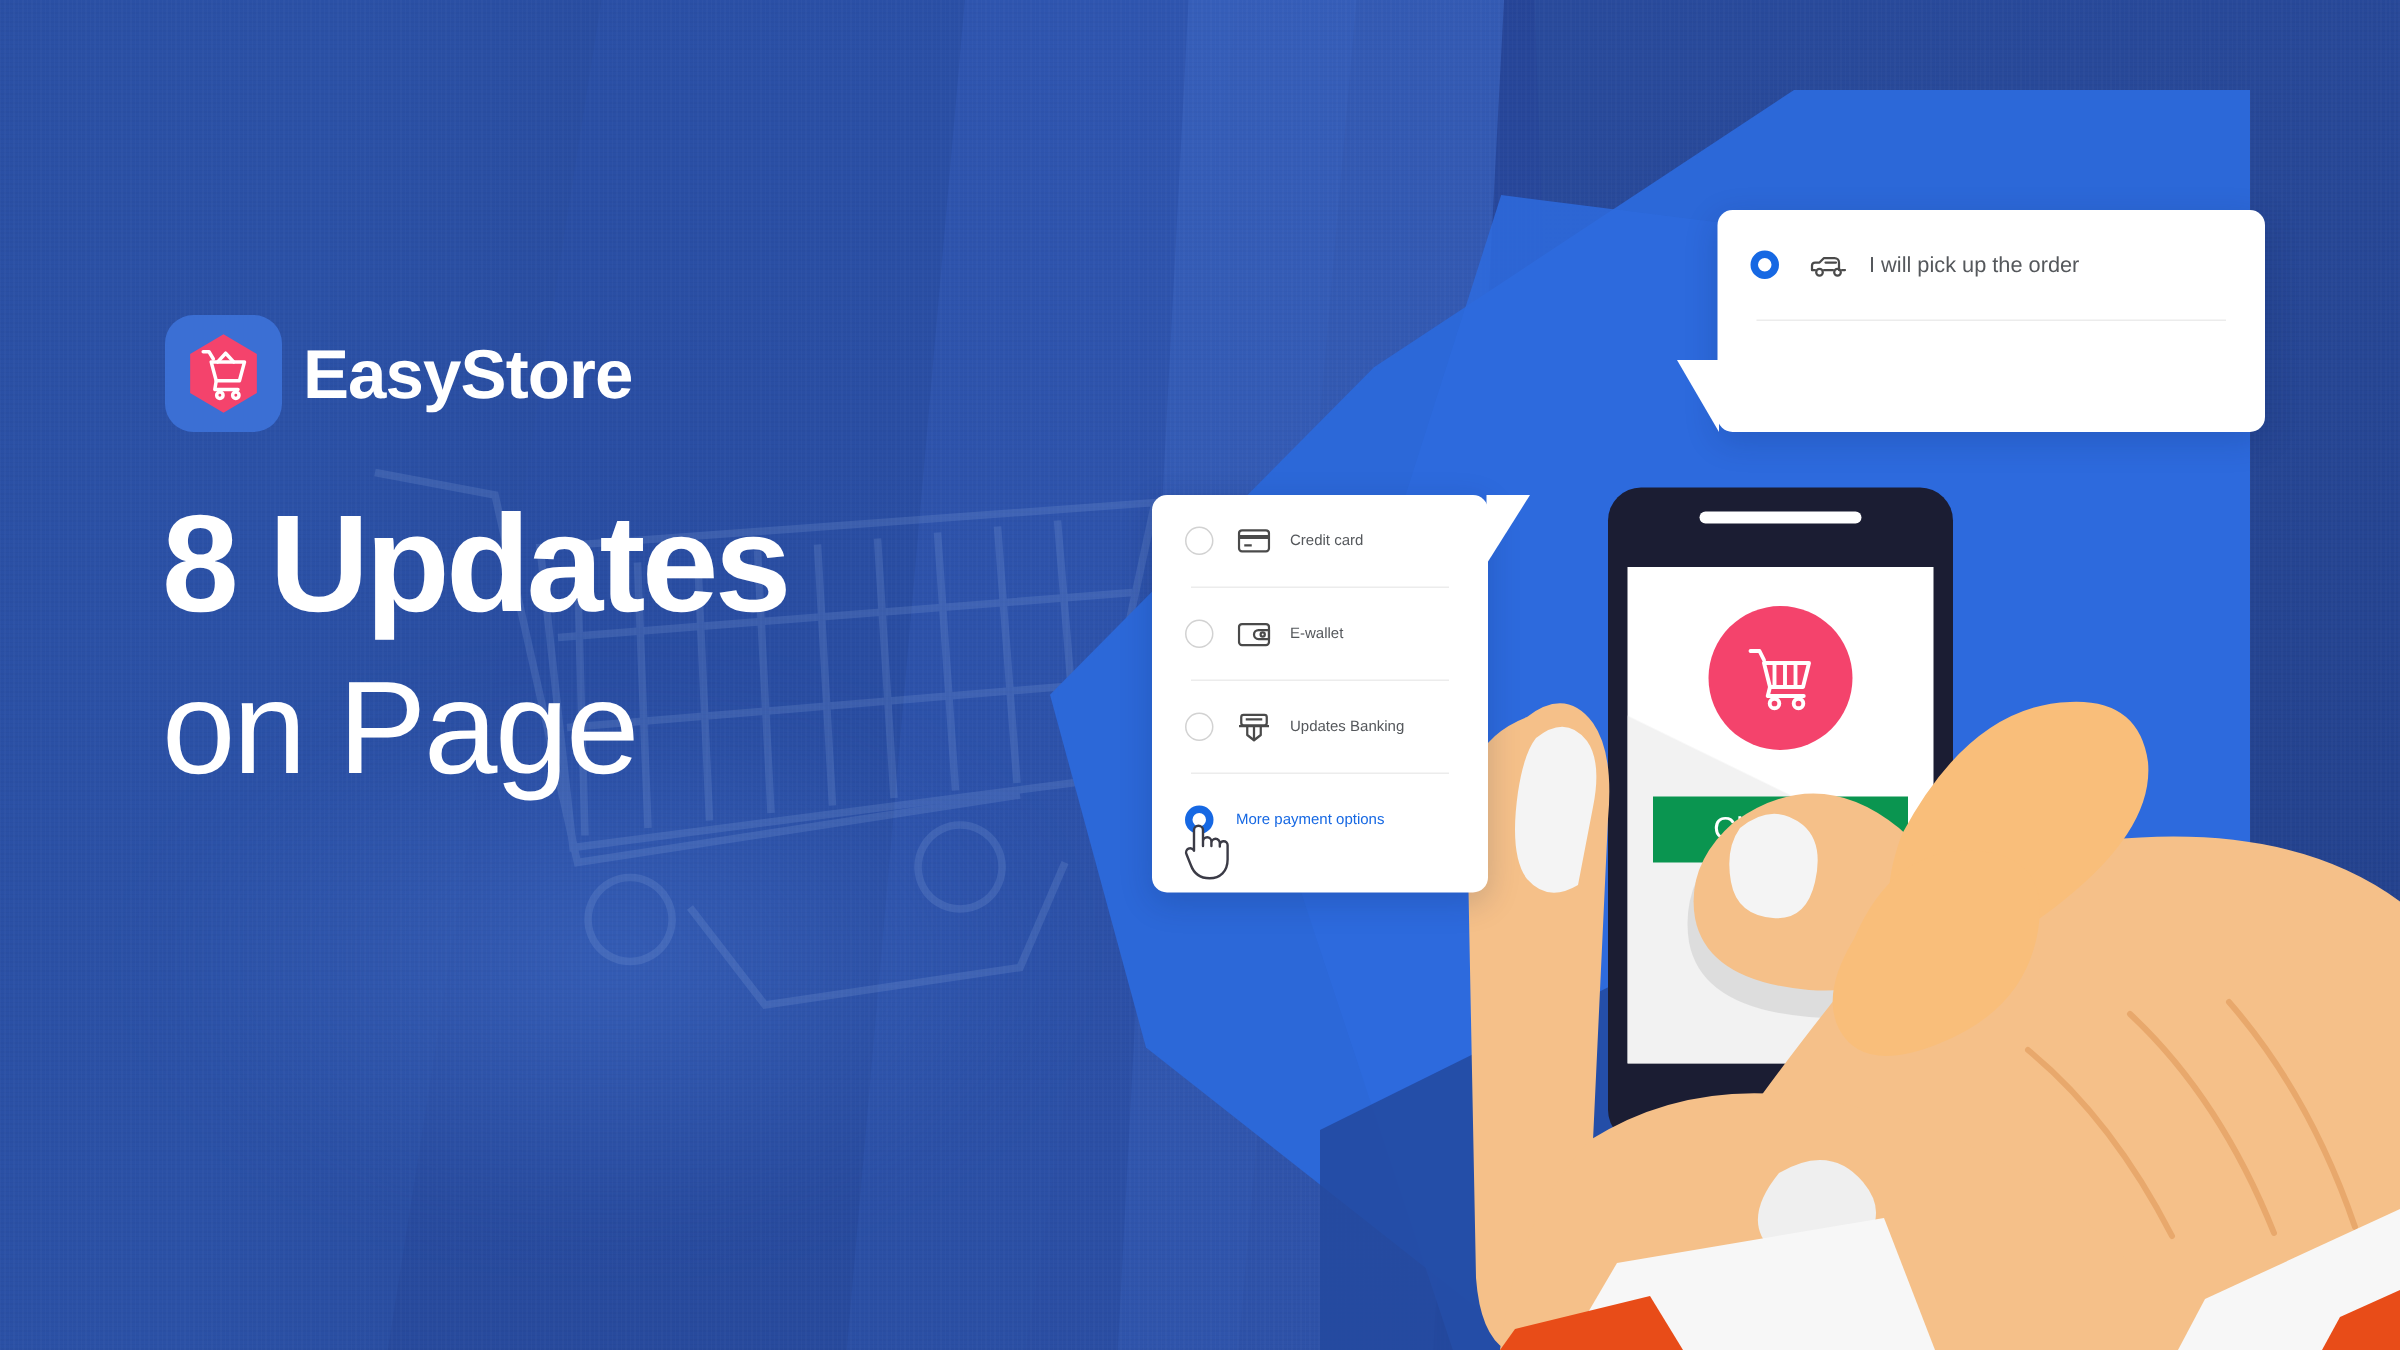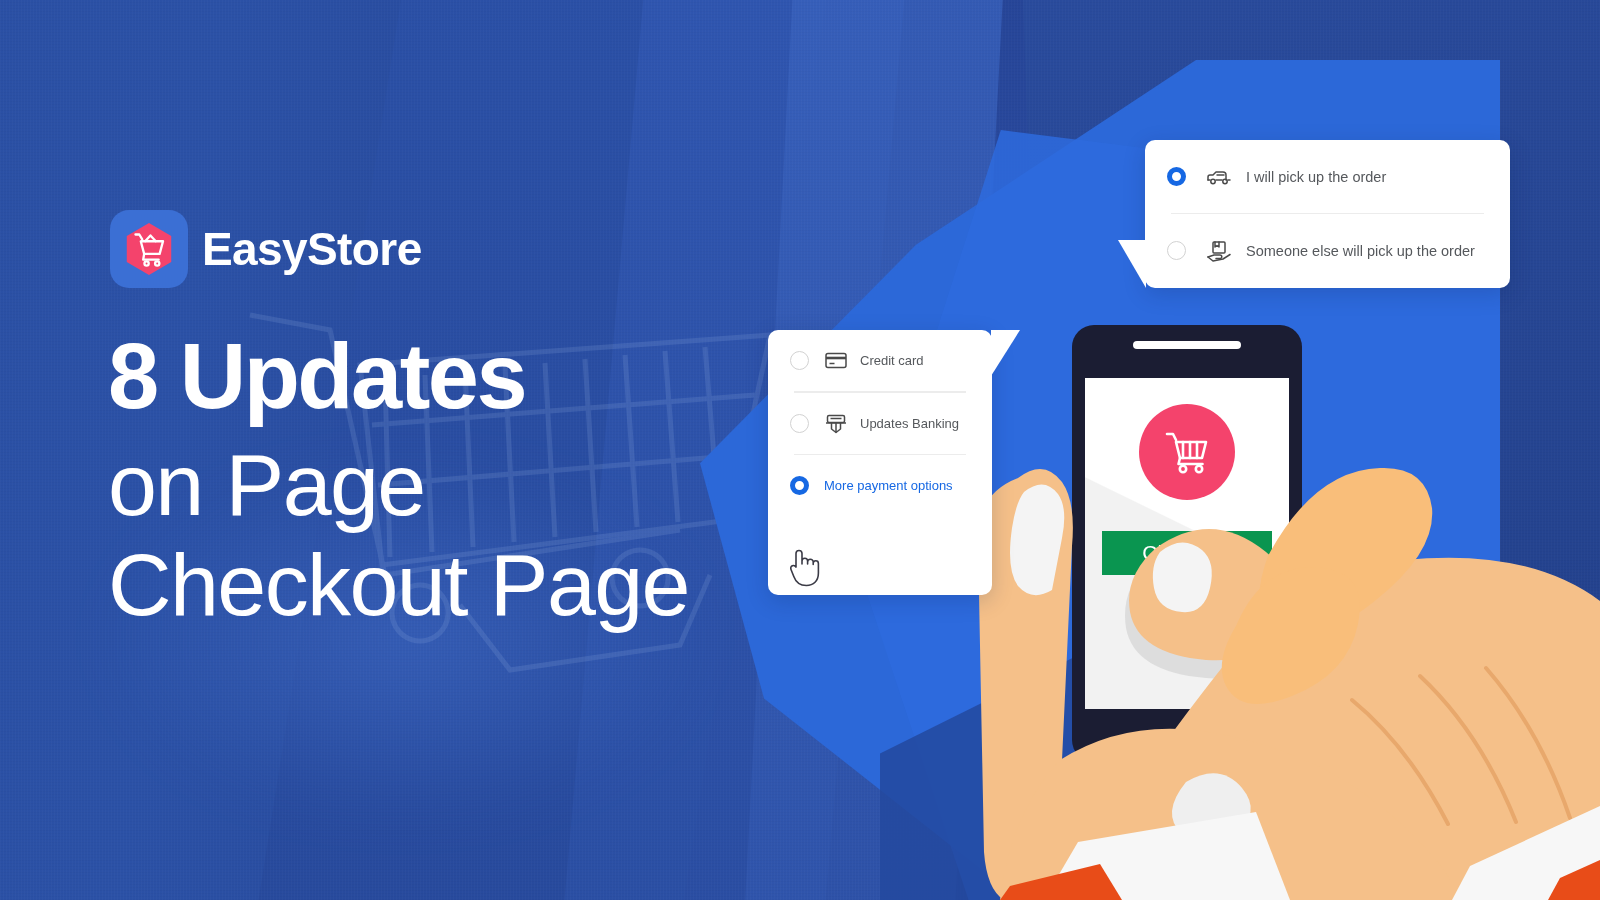--- a/index.html
+++ b/index.html
@@ -205,21 +205,21 @@
     border-color: transparent #ffffff transparent transparent;
   }
 
   
   #payment-card {
     left: 768px; top: 330px;
     width: 224px; height: 265px;
   }
   #payment-card .opt-row { height: 61px; }
   #payment-card .opt-icon { width: 26px; margin-left: 14px; }
-  #payment-card .opt-label { font-size: 13px; margin-left: 11px; }
+  #payment-card .opt-label { font-size: 10px; margin-left: 11px; }
   #payment-card .opt-row.last { height: 60px; text-align: right; }
   .payment-tail {
     position: absolute;
     right: -28px; top: 0;
     width: 0; height: 0;
     border-style: solid;
     border-width: 0 0 46px 29px;
     border-color: transparent transparent transparent #ffffff;
   }
 
@@ -333,21 +333,20 @@
           <circle cx="38.5" cy="45" r="2.2"></circle>
         </g>
       </svg>
     </div>
     <div class="brand-name">EasyStore</div>
   </div>
 
   <div class="headline">
     <div class="hl-1">8 Updates</div>
     <div class="hl-2">on Page</div>
-    <div class="hl-3">Checkout Page</div>
   </div>
 
   <div class="card" id="pickup-card">
     <div class="pickup-tail"></div>
 
     <div class="opt-row">
       <span class="radio on"></span>
       <span class="opt-icon">
         <svg width="26" height="20" viewBox="0 0 26 20" fill="none" stroke="#4a4a4a" stroke-width="1.5" stroke-linecap="round" stroke-linejoin="round">
           <path d="M2 13 v-3 a2 2 0 0 1 2-2 h3 l3-3 h7 a3 3 0 0 1 3 3 v5"></path>
@@ -355,32 +354,20 @@
           <circle cx="7" cy="14.5" r="2.2"></circle>
           <circle cx="19" cy="14.5" r="2.2"></circle>
           <path d="M11 8 h7"></path>
         </svg>
       </span>
       <span class="opt-label">I will pick up the order</span>
     </div>
 
     <div class="opt-sep"></div>
 
-    <div class="opt-row">
-      <span class="radio"></span>
-      <span class="opt-icon">
-        <svg width="26" height="22" viewBox="0 0 26 22" fill="none" stroke="#4a4a4a" stroke-width="1.5" stroke-linecap="round" stroke-linejoin="round">
-          <rect x="7" y="2" width="12" height="11" rx="1"></rect>
-          <path d="M13 2 v5 l-2 -1.4 l-2 1.4 V2"></path>
-          <path d="M2 17 l6 -2 h6 a1.8 1.8 0 0 1 0 3.6 h-4"></path>
-          <path d="M2 17 l5 4 l10 -2 l7 -4.5"></path>
-        </svg>
-      </span>
-      <span class="opt-label">Someone else will pick up the order</span>
-    </div>
   </div>
 
   <div id="phone">
     <div class="phone-speaker"></div>
     <div class="phone-screen">
       <div class="screen-sheen"></div>
       <div class="cart-badge">
         <svg viewBox="0 0 60 60" fill="none" stroke="#ffffff" stroke-width="2.6" stroke-linecap="round" stroke-linejoin="round">
           <path d="M10 12 h6 l3 6"></path>
           <path d="M19 20 h30 l-4 16 h-22 z"></path>
@@ -443,20 +430,31 @@
           <rect x="1" y="1.5" width="20" height="14" rx="2"></rect>
           <path d="M1 6 h20" stroke-width="2.6"></path>
           <path d="M4.5 11.5 h5"></path>
         </svg>
       </span>
       <span class="opt-label">Credit card</span>
     </div>
 
     <div class="opt-sep"></div>
 
+    <div class="opt-row">
+      <span class="radio"></span>
+      <span class="opt-icon">
+        <svg width="22" height="18" viewBox="0 0 22 18" fill="none" stroke="#4a4a4a" stroke-width="1.5" stroke-linejoin="round">
+          <rect x="1" y="2" width="20" height="14" rx="2"></rect>
+          <path d="M14 6 h7 v6 h-7 a3 3 0 0 1 0 -6 Z"></path>
+          <circle cx="16.8" cy="9" r="1.4"></circle>
+        </svg>
+      </span>
+      <span class="opt-label">E-wallet</span>
+    </div>
 
     <div class="opt-sep"></div>
 
     <div class="opt-row">
       <span class="radio"></span>
       <span class="opt-icon">
         <svg width="22" height="20" viewBox="0 0 22 20" fill="none" stroke="#4a4a4a" stroke-width="1.5" stroke-linejoin="round">
           <rect x="2.5" y="1.5" width="17" height="7" rx="1.5"></rect>
           <path d="M5.5 4.5 h11"></path>
           <path d="M1 9 h20"></path>

